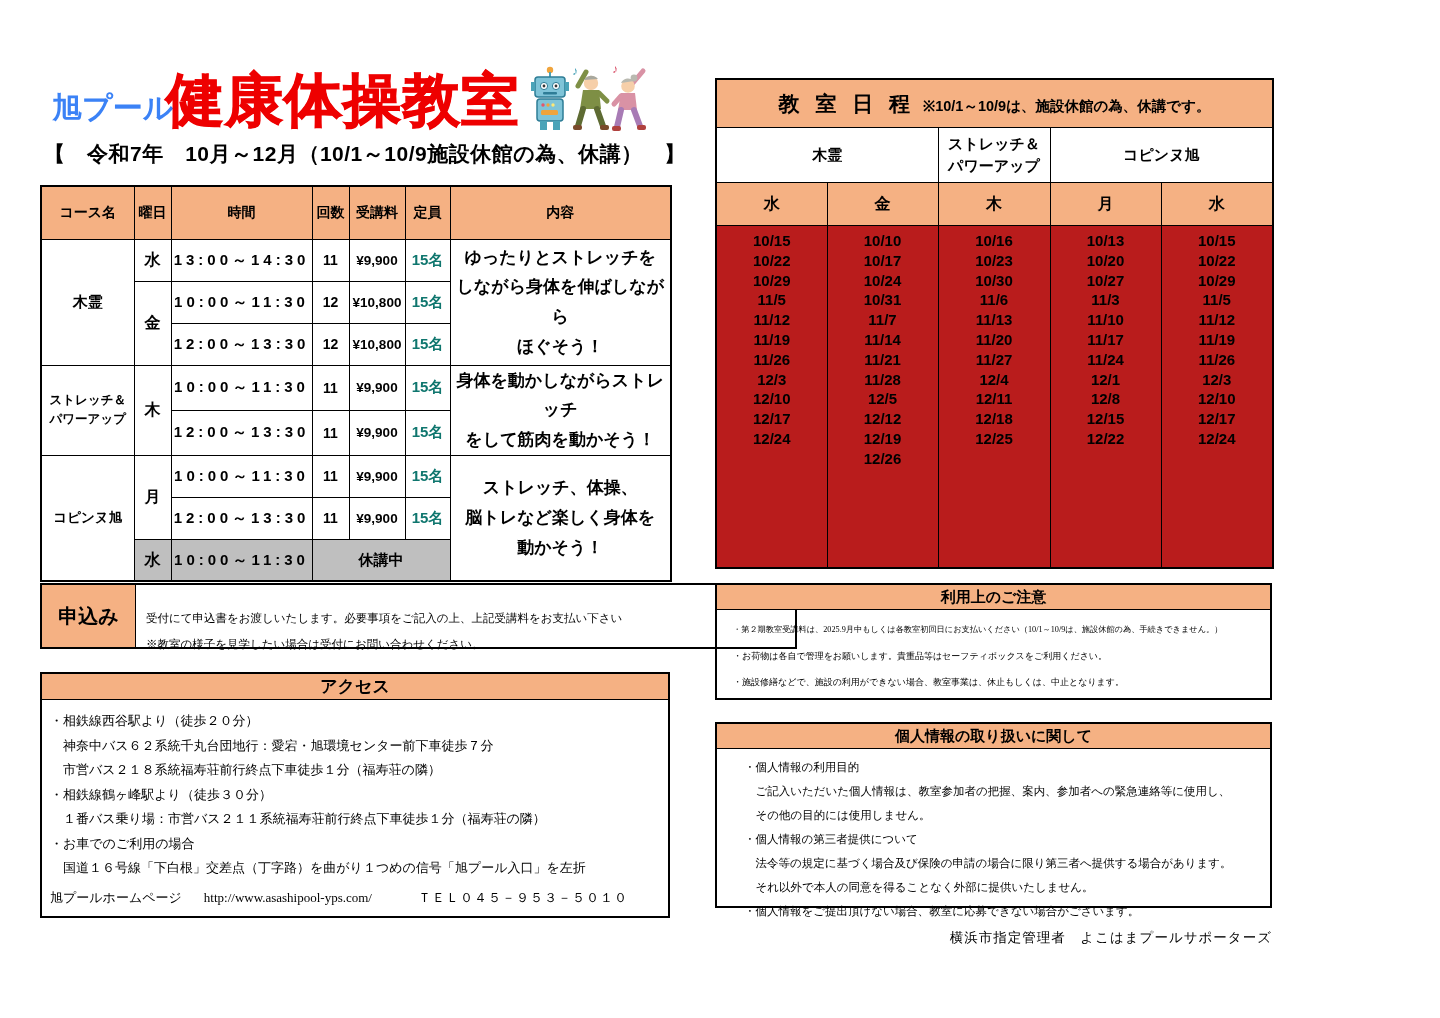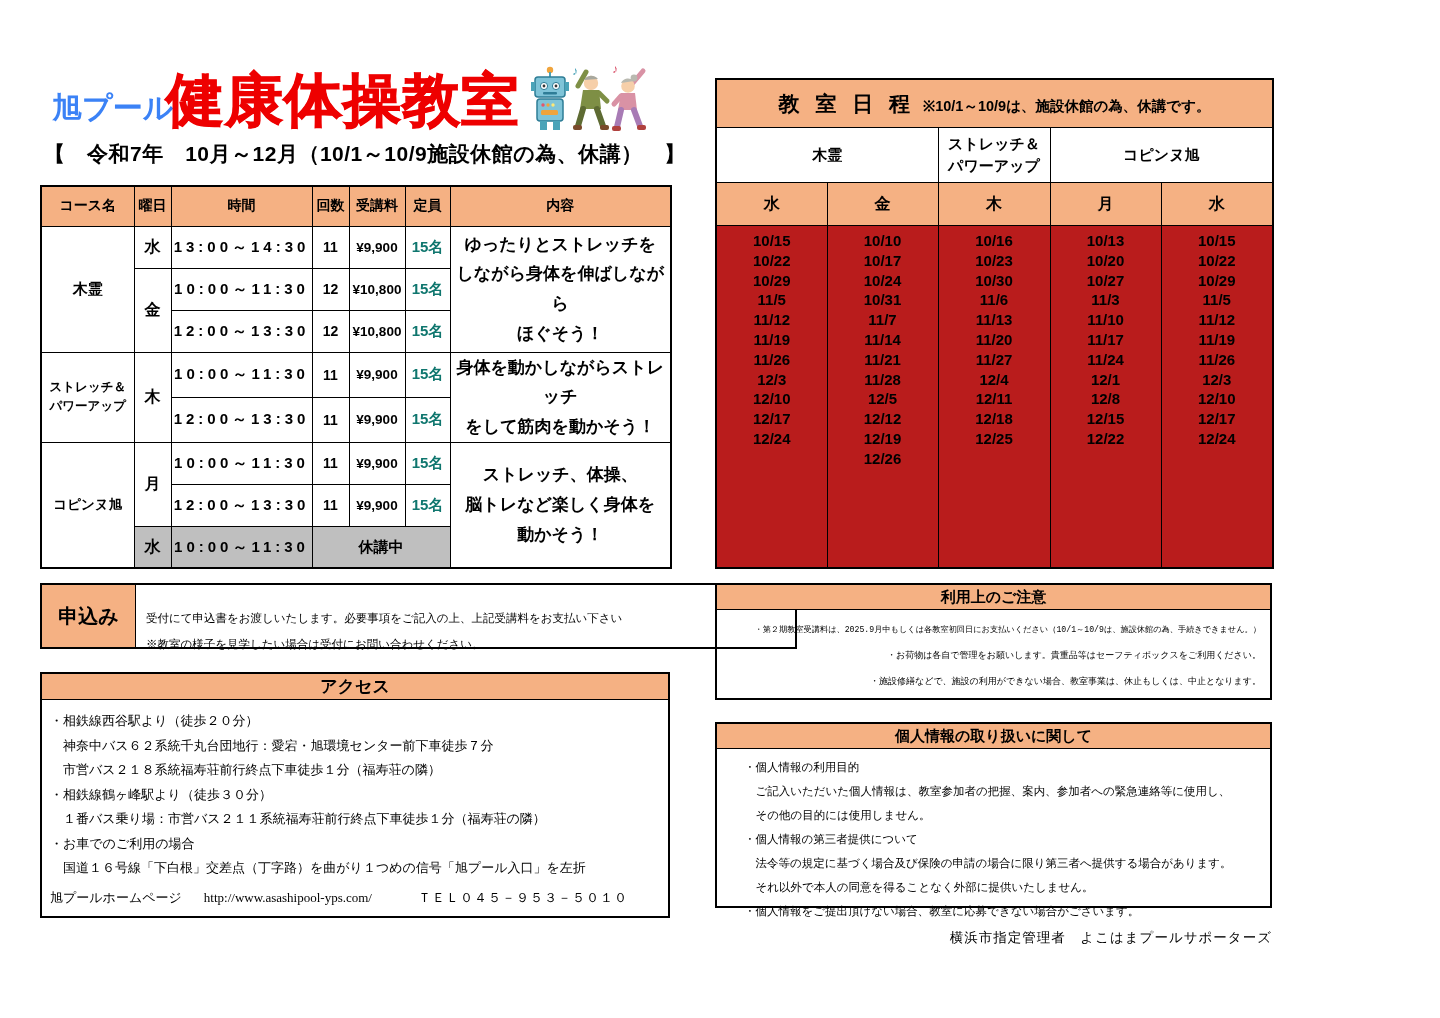--- a/index.html
+++ b/index.html
@@ -12,21 +12,21 @@
   .brand { position:absolute; left:52px; top:88px; font-size:30px; font-weight:bold; color:#3b82f6; }
   .main-title { position:absolute; left:166px; top:62px; font-size:58px; font-weight:900; color:#EE0000; letter-spacing:1px; -webkit-text-stroke:1px #EE0000; }
   .illustration { position:absolute; left:528px; top:62px; }
   .subtitle { position:absolute; left:44px; top:140px; font-size:21px; font-weight:bold; letter-spacing:0.5px; }
 
   
   table { border-collapse:collapse; table-layout:fixed; }
   .course-table { position:absolute; left:40px; top:185px; width:630px; border:2px solid #000; }
   .course-table td { border:1px solid #000; text-align:center; vertical-align:middle; padding:0; overflow:hidden; }
   .course-table tr { height:42px; }
-  .course-table tr.head { height:40px; }
+  .course-table tr.head { height:53px; }
   .course-table .head td { background:#F5B183; font-size:14px; font-weight:bold; }
   .cname { font-size:14px; font-weight:bold; white-space:pre-line; line-height:1.5; }
   .day   { font-size:16px; font-weight:bold; }
   .time  { font-size:15px; font-weight:bold; letter-spacing:4px; }
   .count { font-size:14px; font-weight:bold; }
   .fee   { font-size:13.5px; font-weight:bold; }
   .cap   { font-size:15px; font-weight:bold; color:#0f766e; }
   .desc  { font-size:17px; font-weight:bold; white-space:pre-line; line-height:1.75; }
   .gray  { background:#BFBFBF; }
   .status{ font-size:15px; font-weight:bold; }
@@ -53,21 +53,21 @@
   .cal-title { font-size:21px; font-weight:bold; letter-spacing:5px; }
   .cal-note  { font-size:14.5px; font-weight:bold; margin-left:8px; letter-spacing:0; }
   .cal-groups td { height:54px; font-size:15px; font-weight:bold; white-space:pre-line; line-height:1.5; background:#fff; }
   .cal-days td { height:42px; background:#F5B183; font-size:16px; font-weight:bold; }
   .cal-dates td { height:336px; vertical-align:top; padding-top:5px; font-size:15px; font-weight:bold; background:#b91c1c; }
   .cal-dates td div { line-height:19.8px; }
 
   
   .notes-box { position:absolute; left:715px; top:583px; width:557px; height:117px; border:2px solid #000; box-sizing:border-box; display:flex; flex-direction:column; }
   .box-header-sm { flex:none; background:#F5B183; border-bottom:1px solid #000; text-align:center; font-weight:bold; font-size:15px; height:24px; line-height:24px; }
-  .notes-lines { padding:7px 9px; font-family:Liberation Mono, monospace; font-size:9px;text-align:right; }
+  .notes-lines { padding:7px 16px; font-family:Liberation Serif, serif; font-size:9px; }
   .notes-lines div { line-height:26px; white-space:nowrap; }
   .notes-lines div:first-child { font-size:8.2px; }
 
   
   .privacy-box { position:absolute; left:715px; top:722px; width:557px; height:186px; border:2px solid #000; box-sizing:border-box; display:flex; flex-direction:column; }
   .privacy-lines { padding:6px 27px; font-family:"Liberation Serif", serif; font-size:11.5px; }
   .privacy-lines div { line-height:24px; white-space:nowrap; }
 
   
   .page-footer { position:absolute; top:929px; right:168px; font-family:"Liberation Serif", serif; font-size:13.5px; letter-spacing:1px; }

